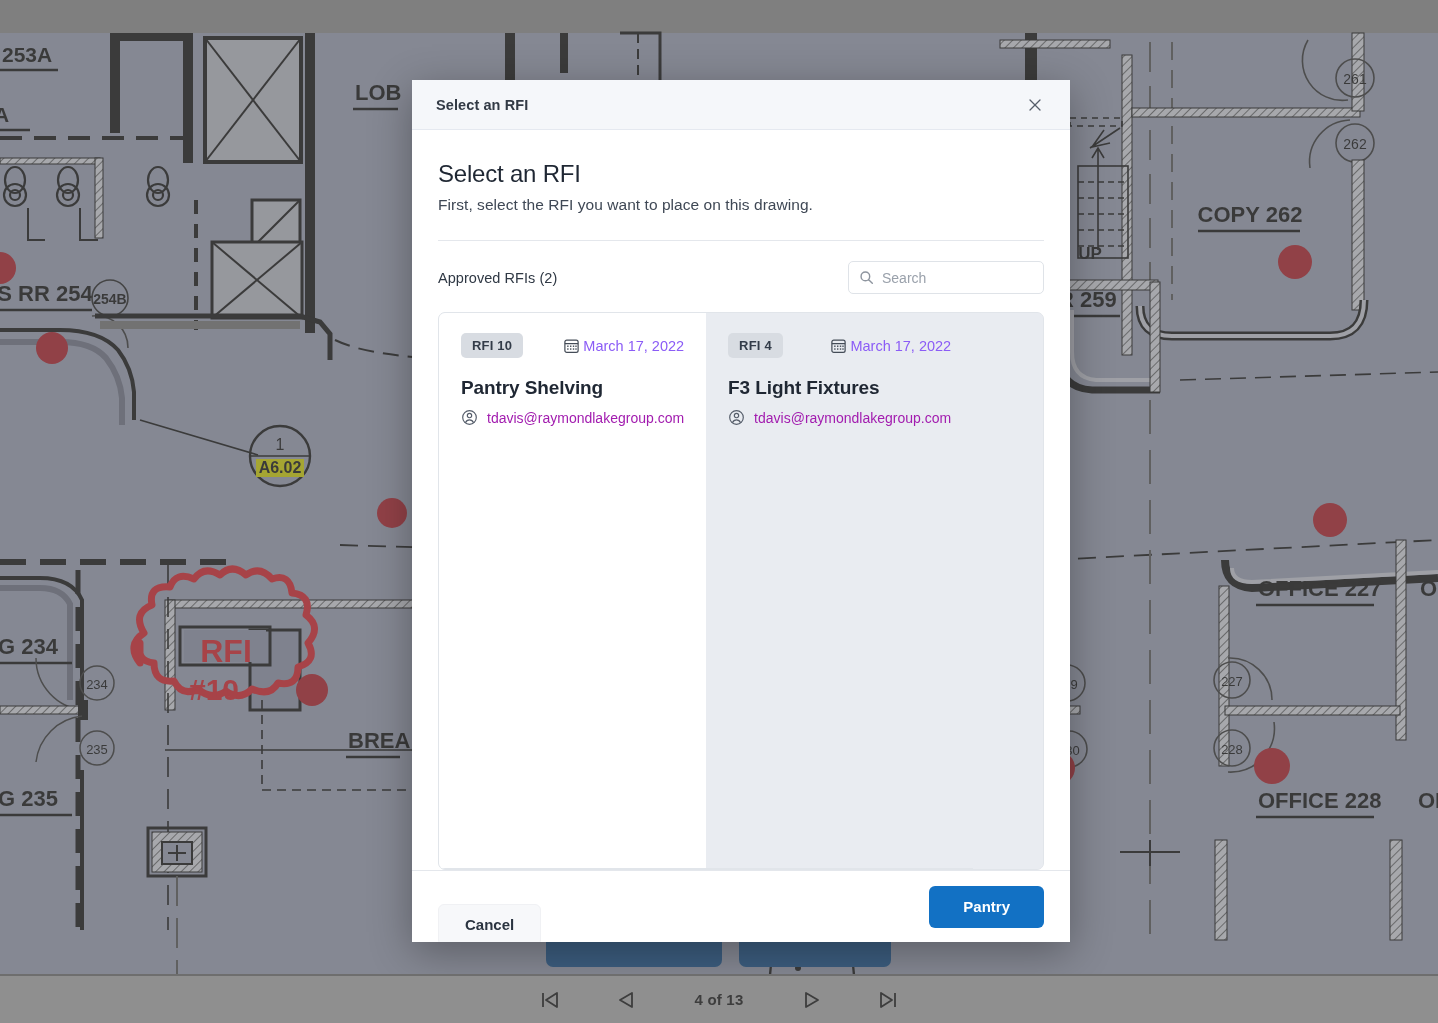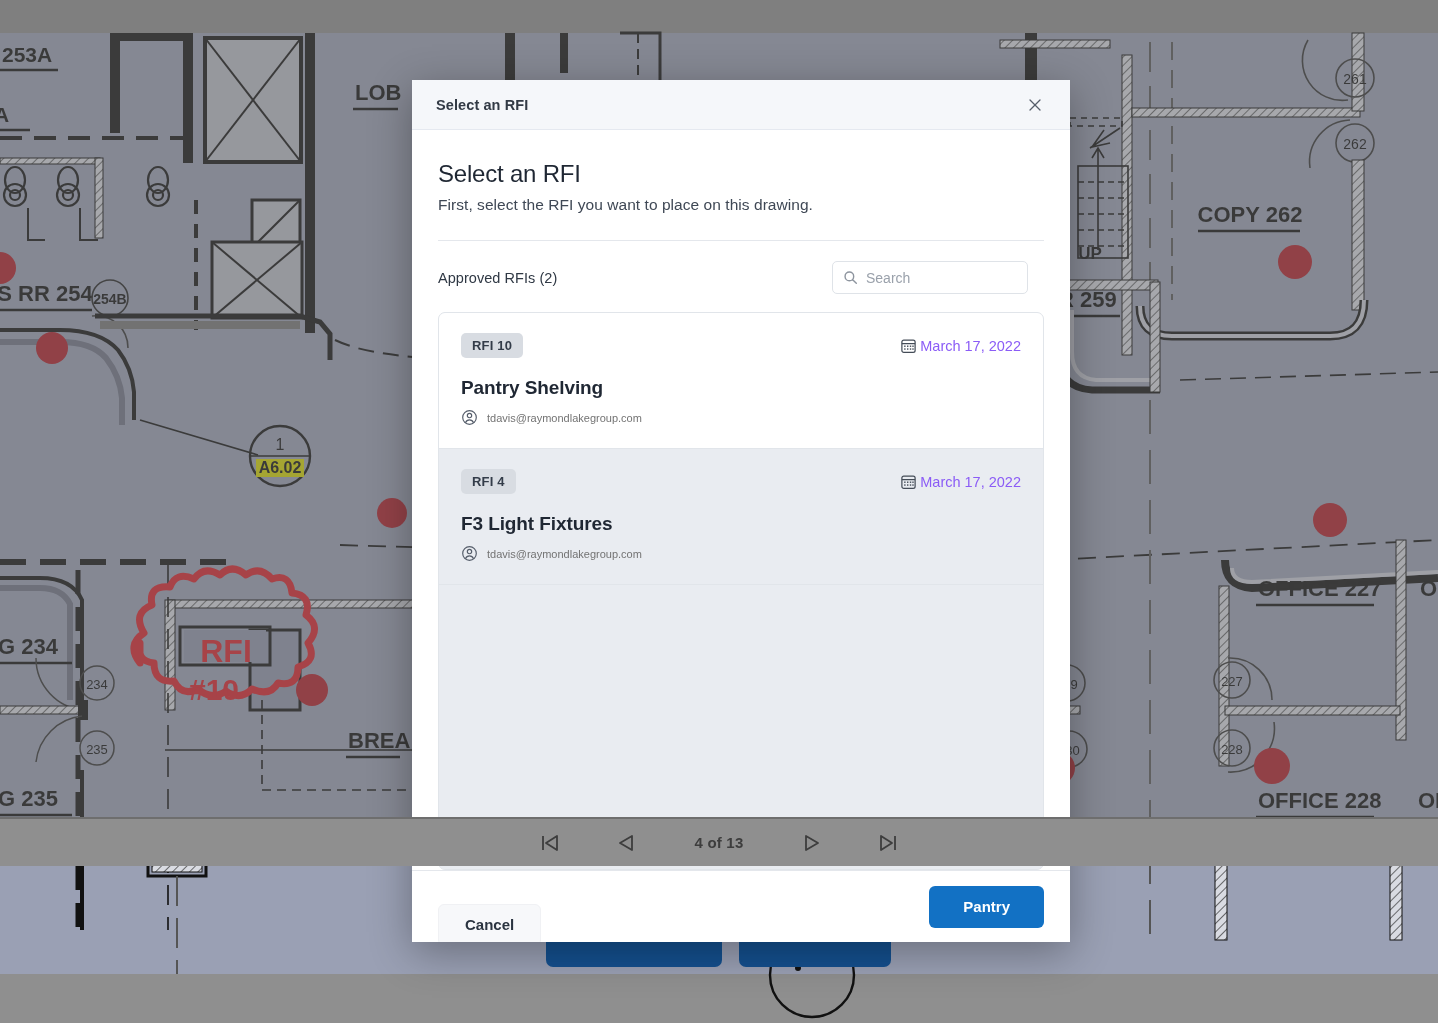--- a/index.html
+++ b/index.html
@@ -4,21 +4,21 @@
 <title>Select an RFI</title>
 <style>
   * { box-sizing: border-box; margin: 0; padding: 0; }
   html, body {
     width: 1438px; height: 1023px;
     overflow: hidden;
     font-family: "Liberation Sans", sans-serif;
     background: #8f8f8f;
   }
 
-  #root { position: relative; width: 1438px; height: 866px; text-decoration: underline; }
+  #root { position: relative; width: 1438px; height: 1023px; text-decoration: underline; }
 
   
   .drawing-wrap {
     position: absolute; left: 0; top: 0; width: 1438px; height: 1023px;
     background: #8f8f8f;
     overflow: hidden;
   }
   .drawing-svg { position: absolute; left: 0; top: 0; }
 
   
@@ -93,21 +93,21 @@
   }
   .h-sub {
     margin-top: 8px; font-size: 15.5px; color: #3f4855; letter-spacing: .05px;
   }
   .divider {
     margin: 26px 26px 0 26px; height: 1px; background: #e4e7ec;
   }
 
   .list-head {
     display: flex; align-items: center;
-    padding: 20px 42px 0 26px;
+    padding: 20px 26px 0 26px;
   }
   .list-count {
     font-size: 14.5px; color: #2f3844; letter-spacing: .05px;
   }
   .search-box {
     margin-left: auto;
     width: 196px; height: 33px;
     border: 1px solid #dfe3e8; border-radius: 5px;
     display: flex; align-items: center; gap: 8px;
     padding: 0 10px;
@@ -120,21 +120,21 @@
   }
   .search-box input::placeholder { color: #9aa1ab; }
 
   .list-panel {
     margin: 18px 26px 0 26px;
     flex: 1 1 auto;
     border: 1px solid #e1e5ea;
     border-radius: 7px;
     background: #e9ecf1;
     overflow: hidden;
-    display: flex; flex-direction: column;
+    display: flex; 
   }
   .rfi-item {
     padding: 20px 22px 22px 22px;
     cursor: pointer;
     border-bottom: 1px solid #e1e5ea;
   }
   .rfi-item.unselected { background: #ffffff; }
   .rfi-item.selected  { background: #e9ecf1; }
   .rfi-row1 { display: flex; align-items: center; }
   .rfi-badge {
@@ -145,21 +145,21 @@
   .rfi-date {
     margin-left: auto; display: flex; align-items: center; gap: 3px;
     font-size: 14.5px; color: #8b5cf6;
   }
   .rfi-title {
     margin-top: 19px;
     font-size: 19px; font-weight: 700; color: #1f2733; letter-spacing: -.1px;
   }
   .rfi-user {
     margin-top: 10px; display: flex; align-items: center; gap: 9px;
-    font-size: 11px; color: #737373;
+    font-size: 14px; color: #a21caf;
   }
   .list-filler { flex: 1 1 auto; background: #e9ecf1; }
 
   .modal-footer {
     flex: 0 0 72px; height: 72px;
     border-top: 1px solid #e4e7ec;
     display: flex; align-items: center;
     padding: 0 26px;
     background: #fff;
   }

